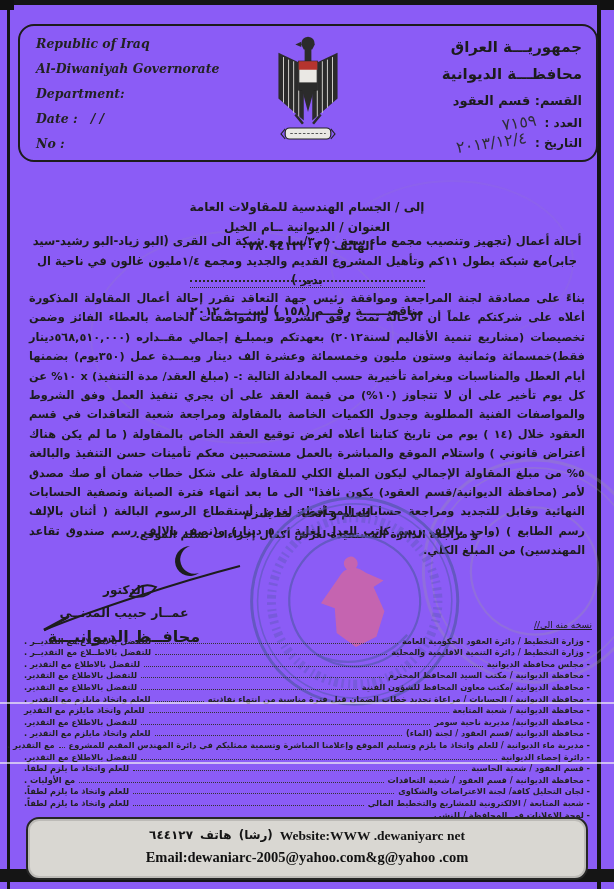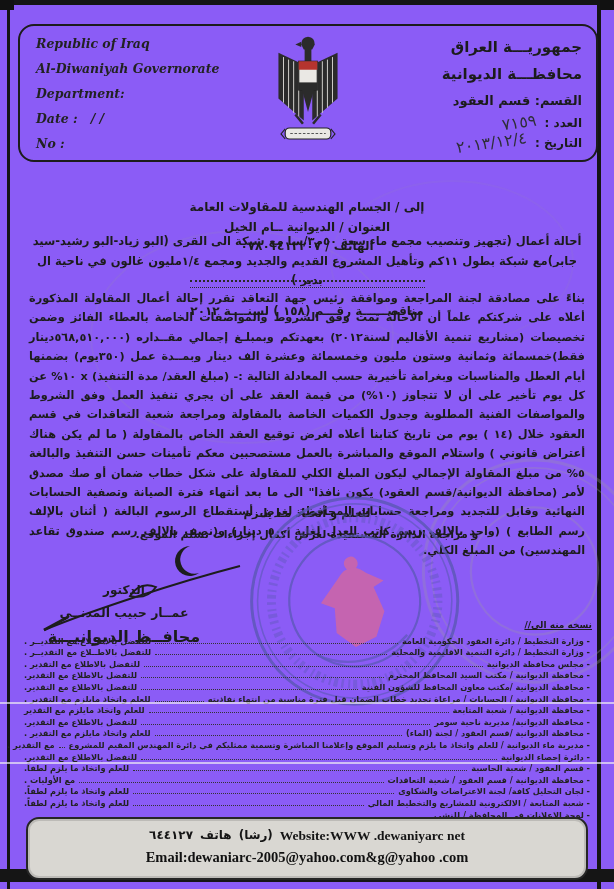--- a/index.html
+++ b/index.html
@@ -58,21 +58,21 @@
            font-weight:700;z-index:3;}
   .sigtext .t1{font-size:12px;margin-bottom:8px;}
   .sigtext .t2{font-size:12.5px;margin-bottom:7px;}
   .sigtext .t3{font-size:16px;}
 
   
   .stamp{position:absolute;left:246px;top:492px;transform:rotate(-9deg);z-index:2;}
   .ghost{position:absolute;left:415px;top:452px;opacity:.30;transform:rotate(14deg);z-index:1;}
 
   
-  .cch{position:absolute;right:22px;top:620px;direction:rtl;font-weight:700;font-size:9px;
+  .cch{position:absolute;right:22px;top:620px;direction:rtl;font-weight:400;font-size:9px;
        text-decoration:underline;z-index:3;}
   .cc{position:absolute;left:24px;top:634px;width:566px;direction:rtl;z-index:3;}
   .cc-row{display:flex;align-items:flex-end;height:11.6px;font-size:8.2px;font-weight:700;color:#222;}
   .cc-to{white-space:nowrap;}
   .cc-to::before{content:"- ";}
   .cc-lead{flex:1;min-width:6px;border-bottom:1.4px dotted #333;margin:0 4px 2px 4px;height:1px;}
   .cc-act{white-space:nowrap;}
   .streak{position:absolute;left:0;width:100%;height:2px;background:#f6f5f2;opacity:.65;z-index:4;}
 
   

